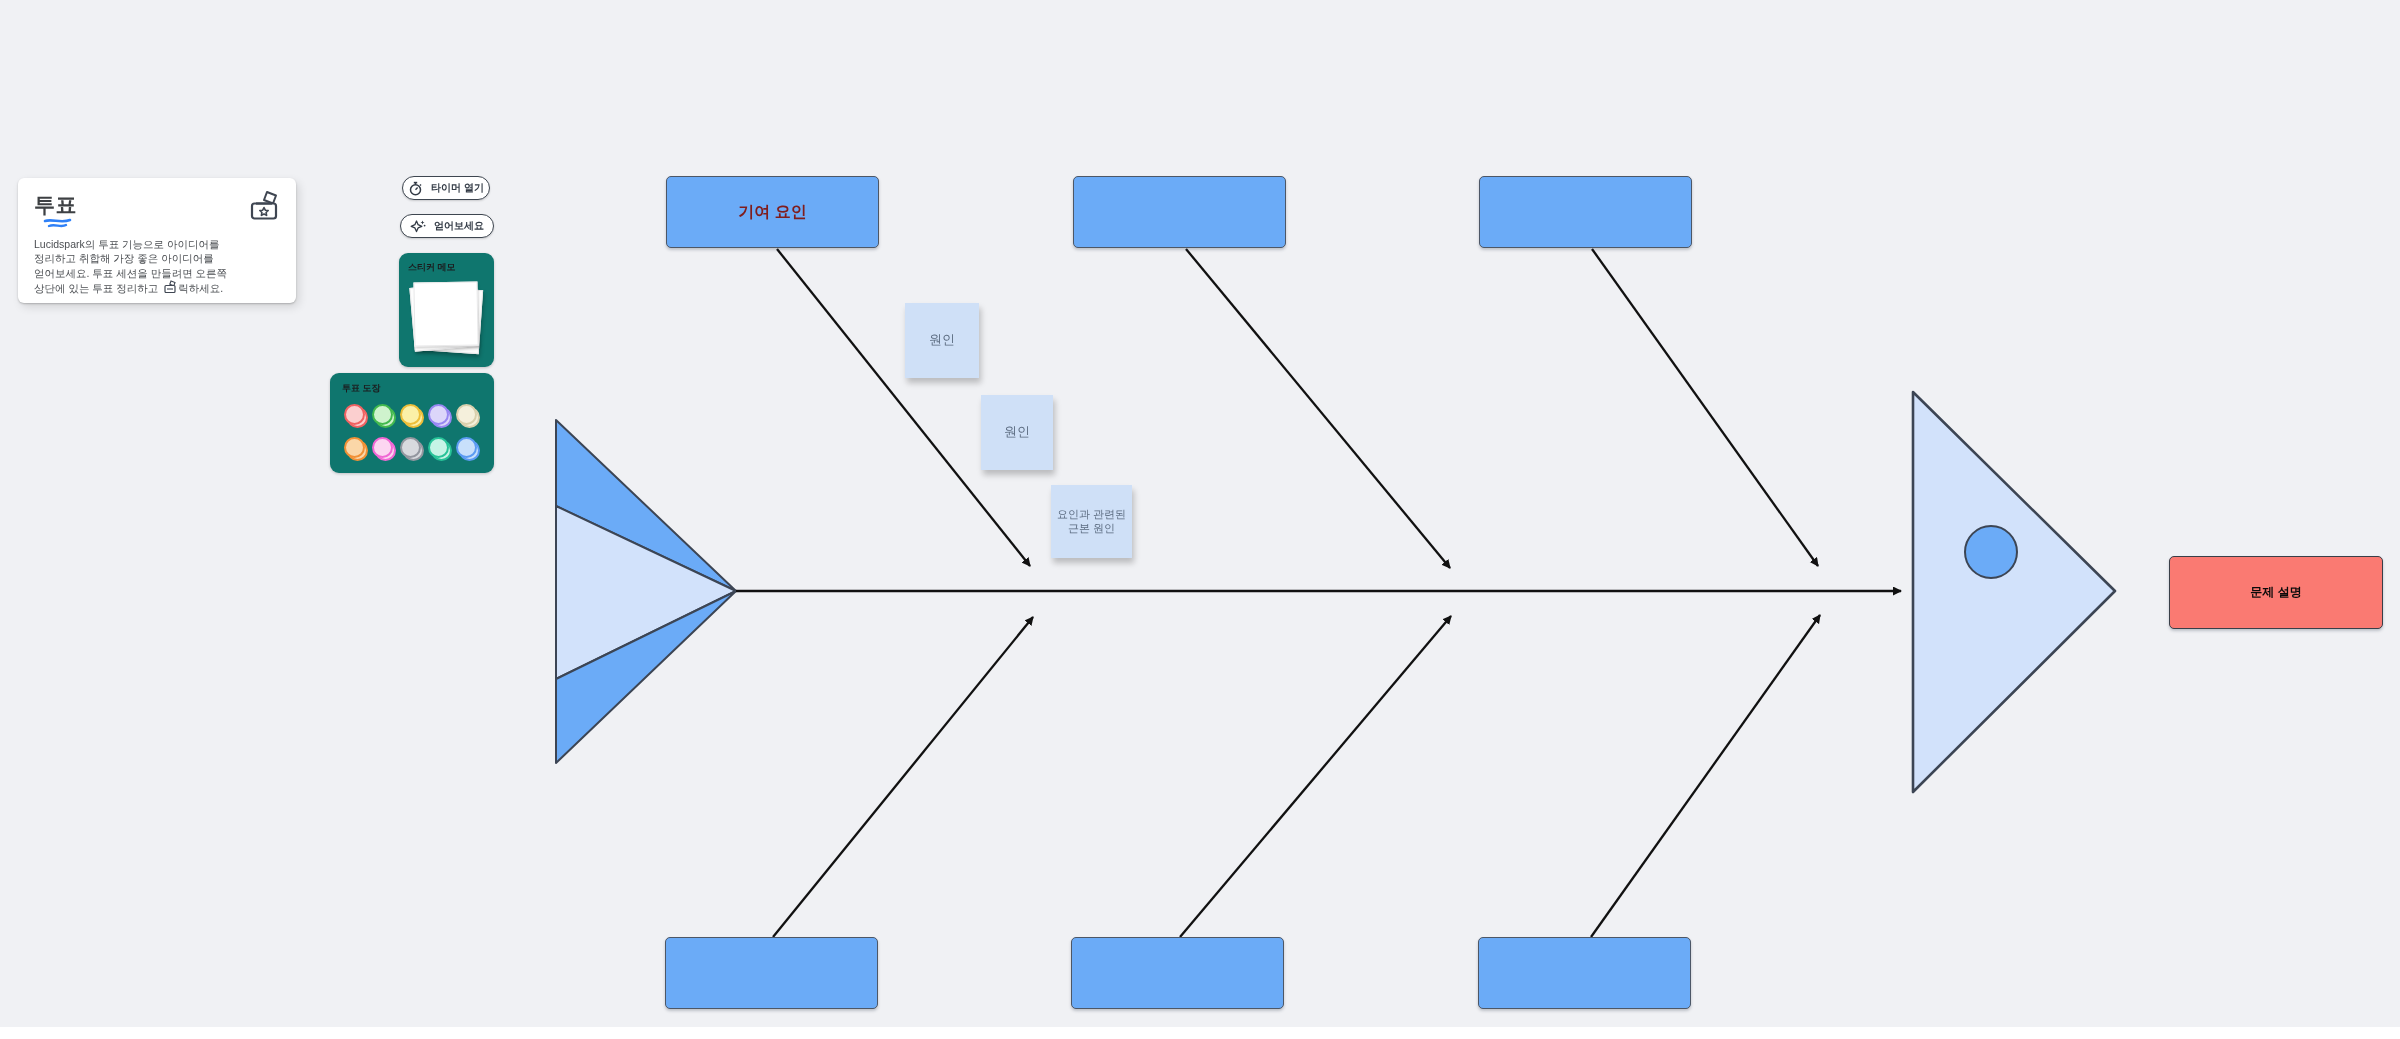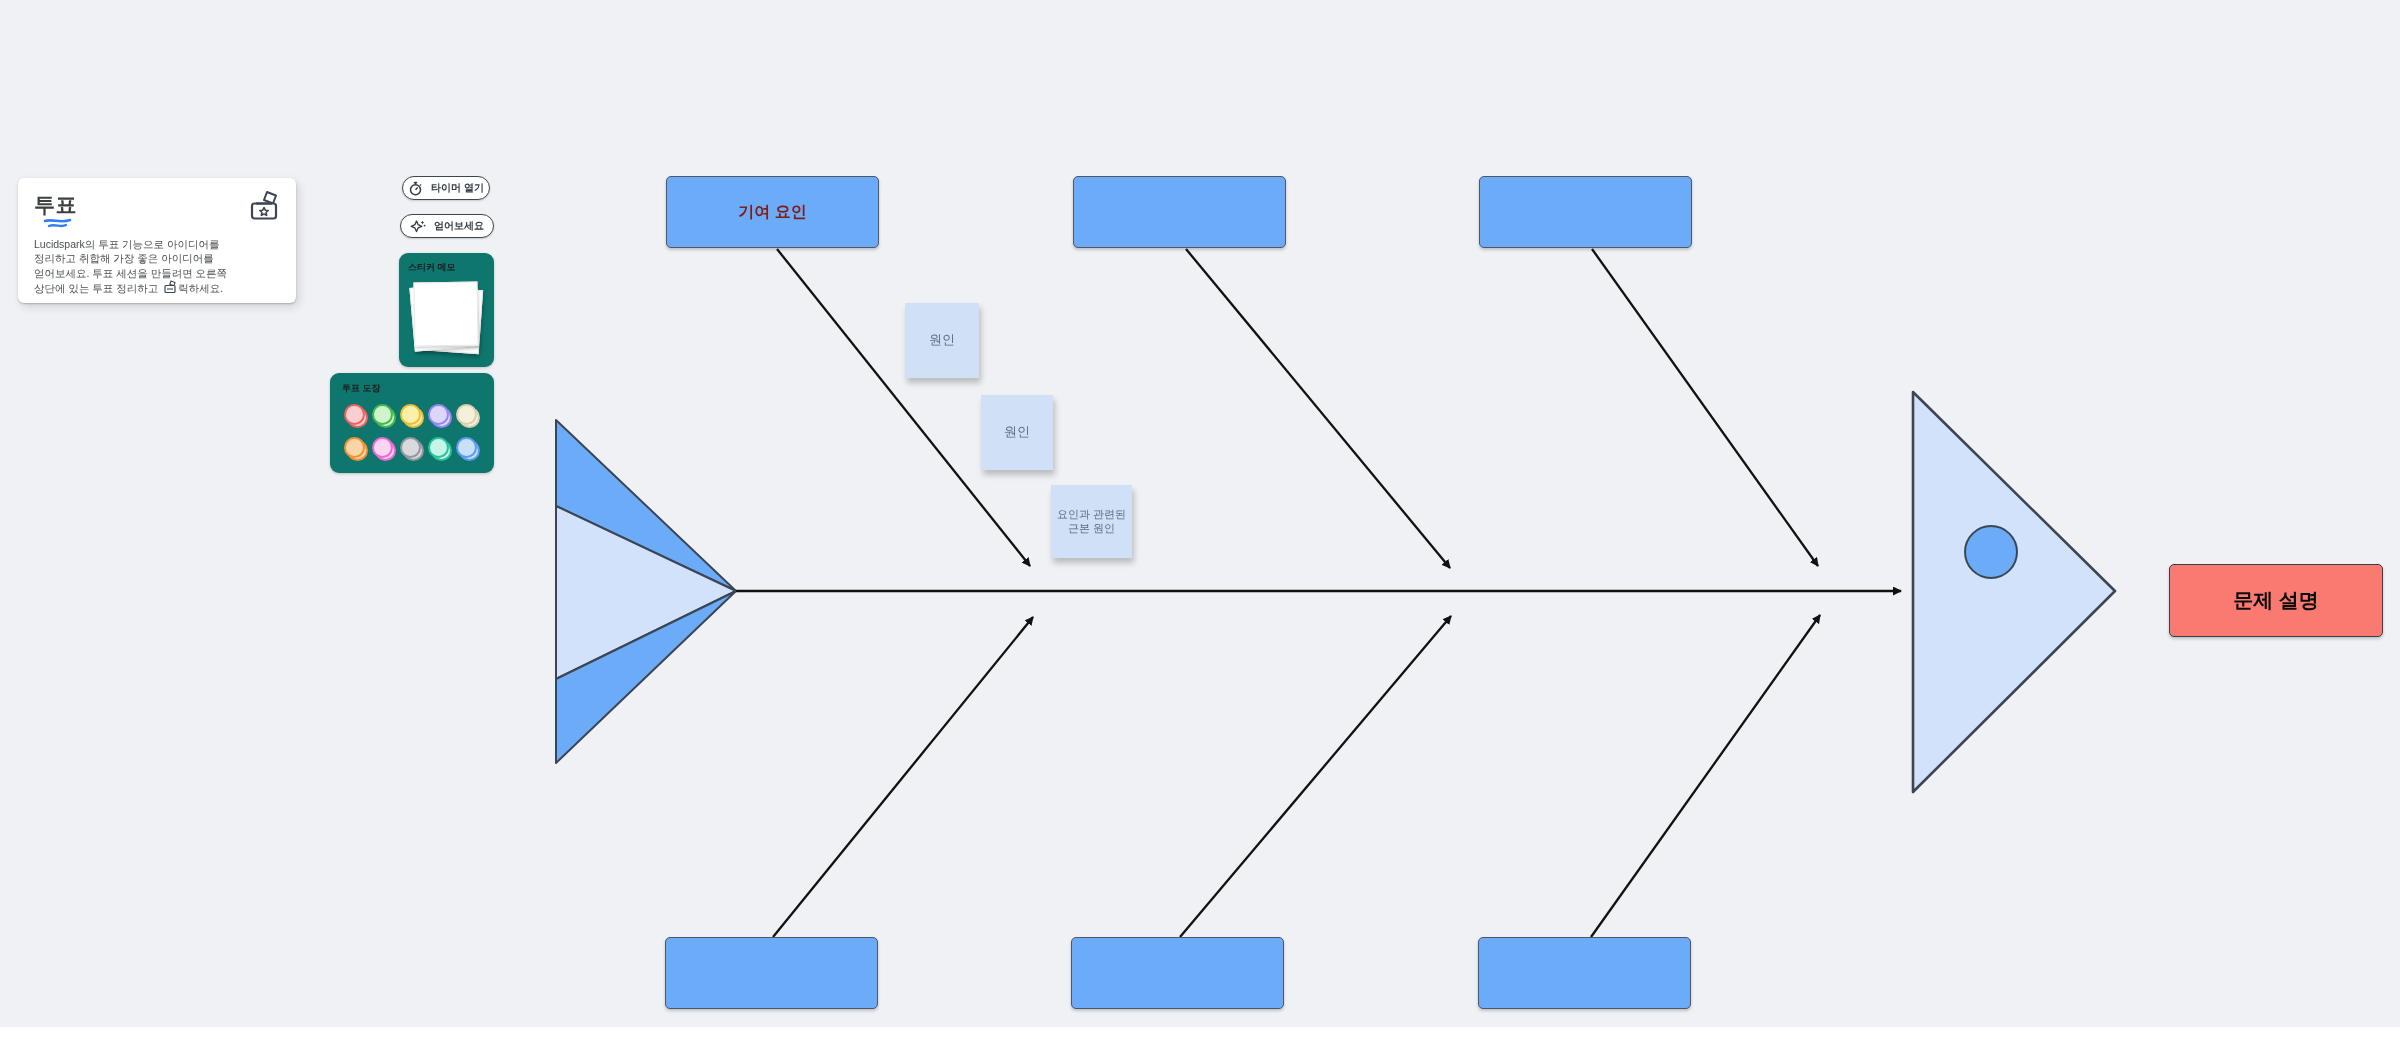--- a/index.html
+++ b/index.html
@@ -15,21 +15,21 @@
   .tail-light{fill:var(--shape-blue-light,#d2e2fb);stroke:var(--stroke-dark,#3c4554);stroke-width:2;stroke-linejoin:round;}
   .head{fill:var(--shape-blue-light,#d2e2fb);stroke:var(--stroke-dark,#3c4554);stroke-width:2.6;stroke-linejoin:round;}
   .eye{fill:var(--shape-blue,#6babf7);stroke:var(--stroke-dark,#3c4554);stroke-width:2;}
 
   
   .factor-box{position:absolute;width:213px;height:72px;background:var(--shape-blue,#6babf7);
     border:1.6px solid #4d5766;border-radius:5px;display:flex;align-items:center;justify-content:center;
     font-size:16px;font-weight:bold;color:#7f1d1d;box-shadow:0 2px 3px rgba(40,50,70,.25);box-sizing:border-box;}
   .problem-box{position:absolute;left:2169px;top:556px;width:214px;height:73px;background:var(--shape-red,#fa7a72);
     border:1.8px solid #393f48;border-radius:5px;display:flex;align-items:center;justify-content:center;
-    font-size:20px;font-weight:bold;color:#0a0a0a;box-shadow:0 2px 3px rgba(40,50,70,.25);box-sizing:border-box;margin-top:8px;}
+    font-size:12px;font-weight:bold;color:#0a0a0a;box-shadow:0 2px 3px rgba(40,50,70,.25);box-sizing:border-box;}
   .note{position:absolute;background:var(--note-blue,#cfe0f7);color:var(--note-text,#5b6b80);
     display:flex;align-items:center;justify-content:center;text-align:center;font-size:13px;line-height:1.25;
     box-shadow:2px 5px 6px rgba(0,0,0,.22);box-sizing:border-box;padding:4px;}
   #note-0{left:905px;top:303px;width:74px;height:75px;}
   #note-1{left:981px;top:395px;width:72px;height:75px;}
   #note-2{left:1051px;top:485px;width:81px;height:73px;font-size:11px;}
 
   
   .info-panel{position:absolute;left:18px;top:178px;width:278px;height:125px;background:#fff;border-radius:6px;
     box-shadow:0 1px 2px rgba(0,0,0,.22),3px 4px 10px rgba(0,0,0,.12);box-sizing:border-box;padding:13px 16px;}

